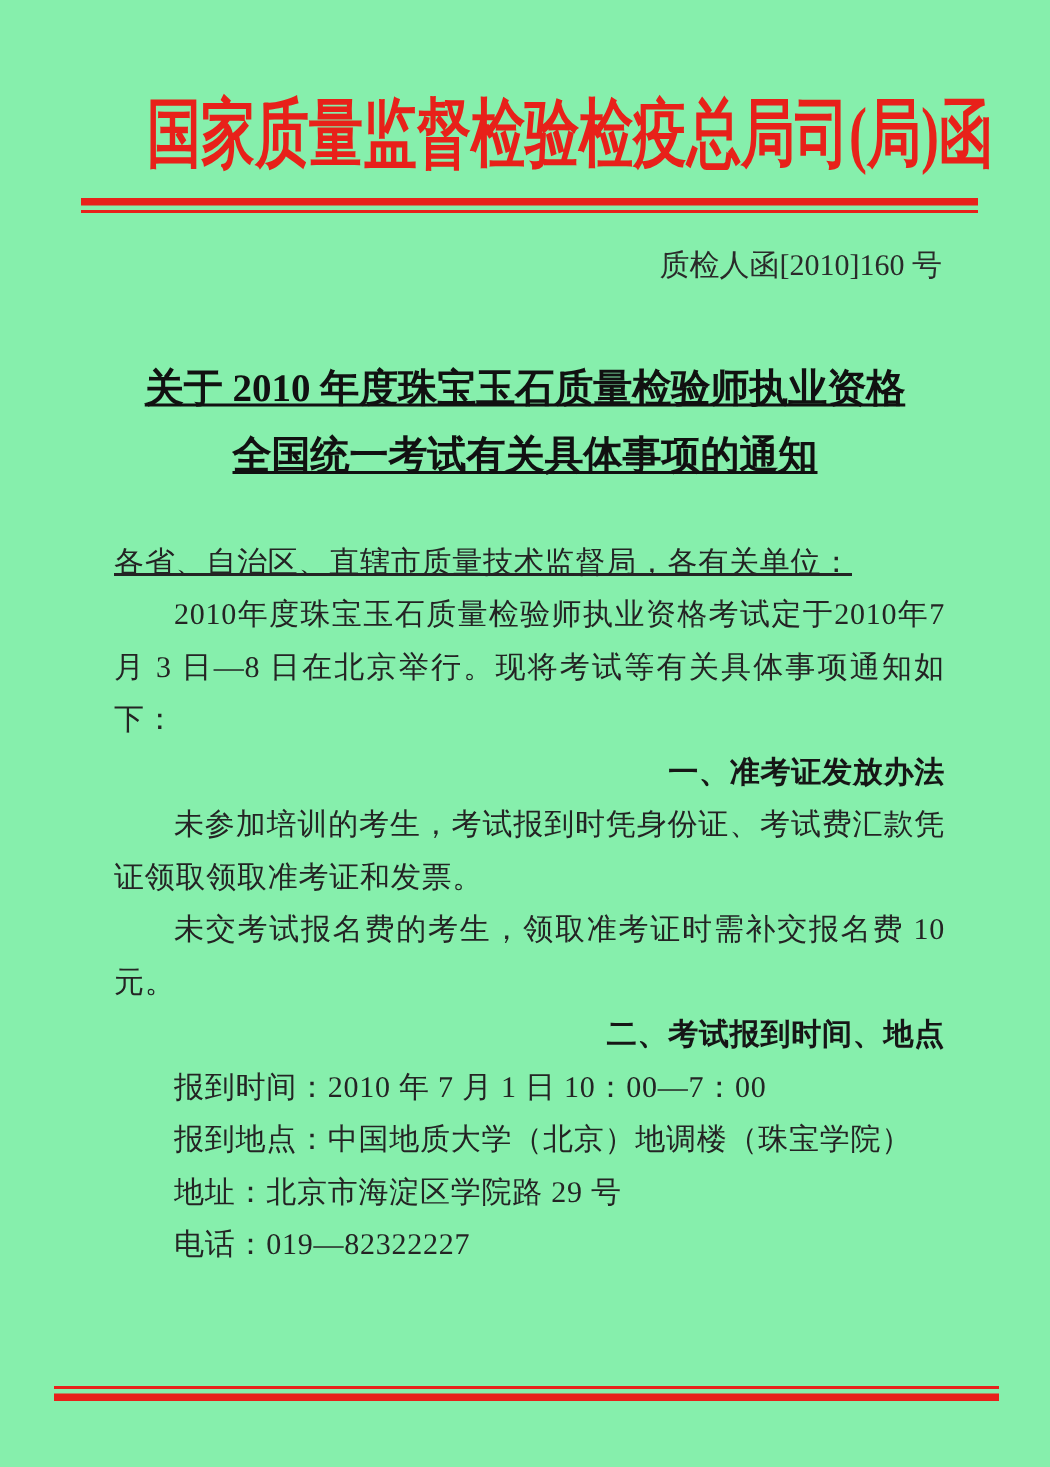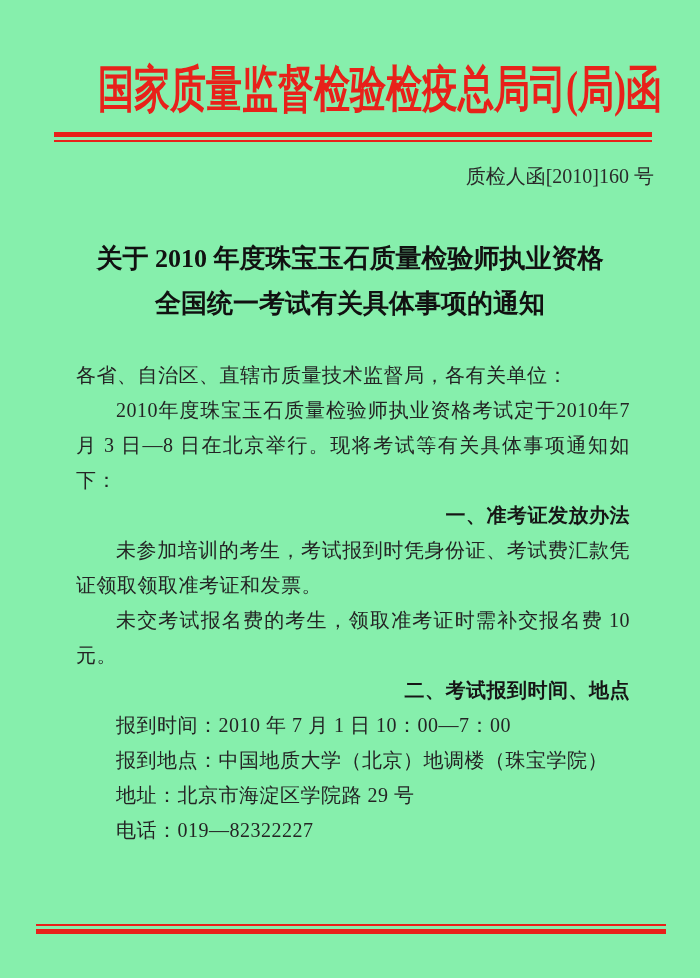--- a/index.html
+++ b/index.html
@@ -39,47 +39,48 @@
     background: var(--accent, #e8211a);
   }
   .rule-top .thin {
     height: 2px;
     margin-top: 3px;
     background: var(--accent, #e8211a);
   }
   
   .doc-number {
     margin-top: 21px;
-    padding-right: 46px;
+    padding-right: 72px;
     text-align: right;
     font-size: 20px;
     color: #2a2a2a;
   }
   
   .title {
     margin: 46px 0 0 0;
     text-align: center;
     font-size: 26px;
     font-weight: bold;
     line-height: 45px;
     color: #111;
+    text-decoration: underline;
   }
   
   .body-text {
     margin-top: 32px;
     padding: 0 70px 0 76px;
     font-size: 20px;
     line-height: 35px;
     letter-spacing: 0.5px;
     color: #242424;
   }
   .body-text p {
     margin: 0;
   }
-  .blk-salutation { text-indent: 0; }
+  .blk-salutation { text-indent: 0; text-decoration: underline; }
   .blk-para  { text-indent: 2em; text-align: justify; }
   .blk-heading { text-indent: 2em; font-weight: bold; color: #161616; text-align: right; }
   .blk-line  { text-indent: 2em; }
   
   .rule-bottom {
     position: absolute;
     left: 36px;
     right: 34px;
     top: 924px;
   }

